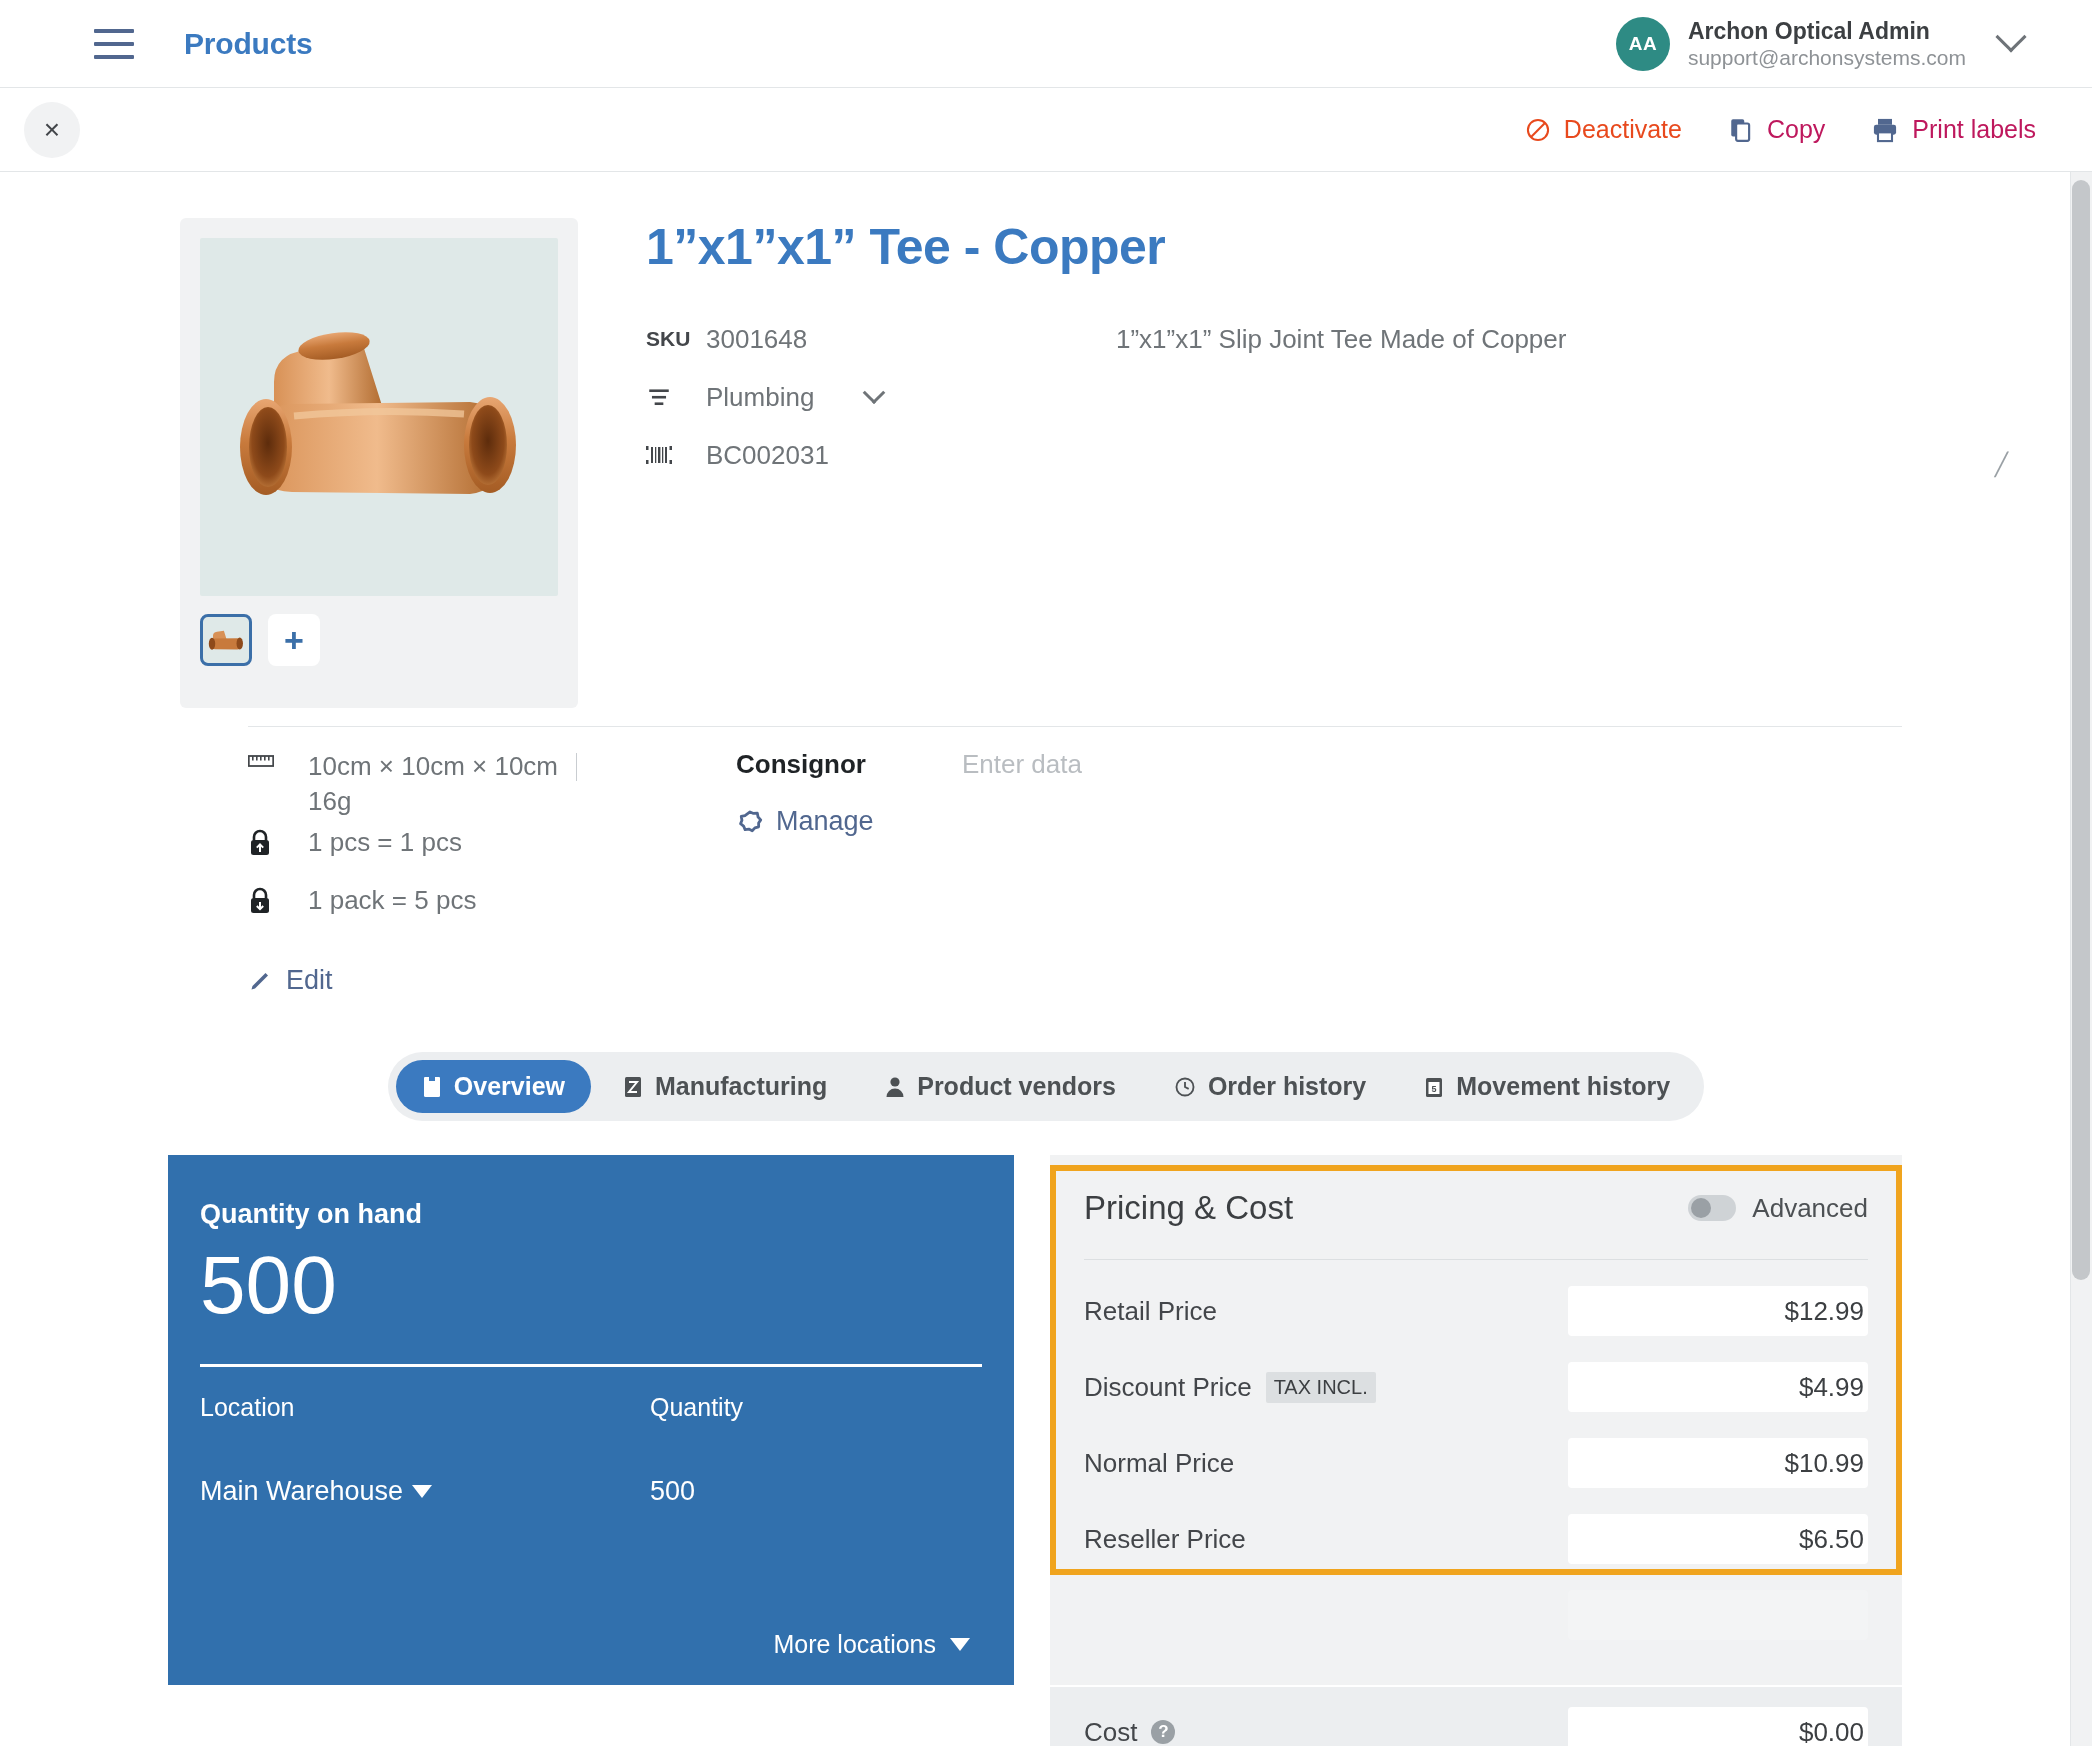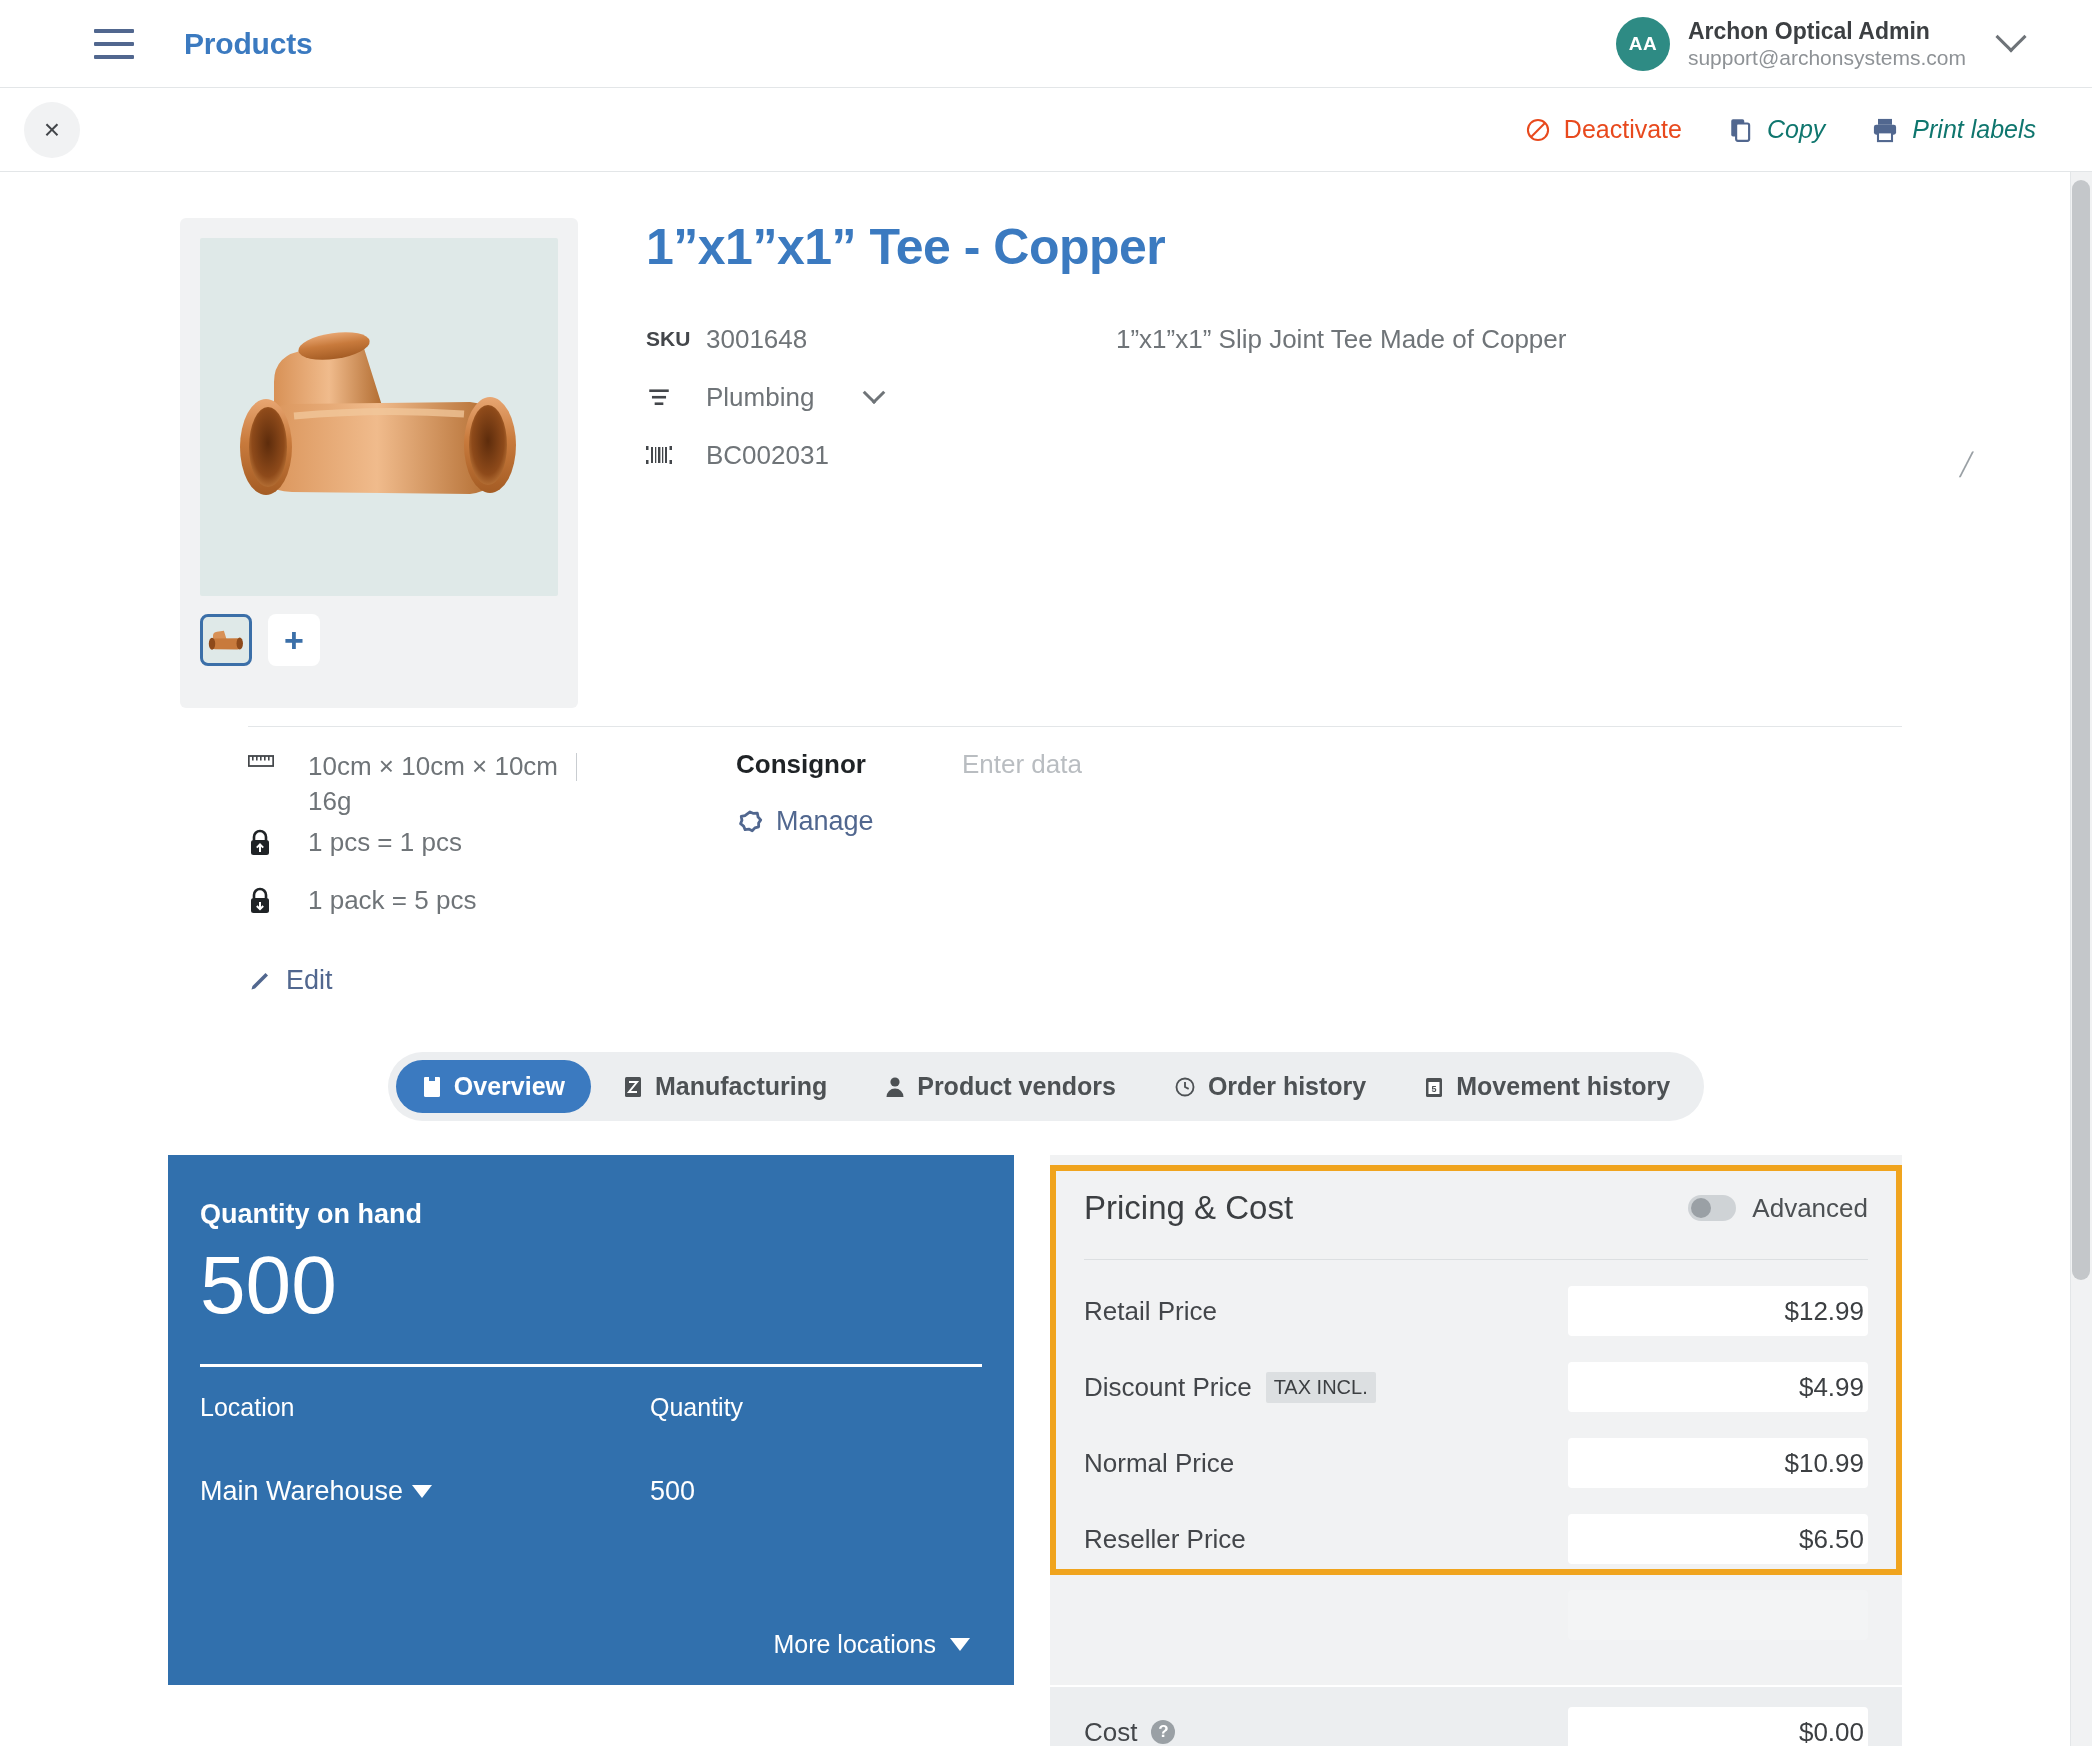--- a/index.html
+++ b/index.html
@@ -65,21 +65,21 @@
     display: flex; align-items: center; justify-content: center;
     font-size: 28px; color: #43464a; cursor: pointer;
     font-family: "Liberation Sans", sans-serif;
   }
   .actions { margin-left: auto; margin-right: 56px; display: flex; align-items: center; gap: 46px; }
   .action {
     display: flex; align-items: center; gap: 13px;
     font-size: 25px; cursor: pointer; white-space: nowrap;
   }
   .action.deactivate { color: #e8491d; }
-  .action.normal { color: #0f766e; font-style: italic; }
+  .action.normal { color: #be185d; }
   .ic { display:inline-flex; align-items:center; justify-content:center; }
 
   
   .body-wrap { position: relative; width: 2092px; height: 1574px; overflow: hidden; }
   .content { padding: 0 0 0 0; }
 
   
   .prod-row { display: flex; padding: 46px 0 0 180px; }
 
   .img-card {
@@ -102,21 +102,21 @@
   .thumb-add {
     width: 52px; height: 52px; border-radius: 8px;
     background: #fff; color: #3b6fa8;
     display:flex; align-items:center; justify-content:center;
     font-size: 34px; font-weight: bold; cursor: pointer; line-height:1;
   }
 
   
   .tee { position:absolute; left:50%; top:50%; transform: translate(-50%,-50%); }
 
-  .prod-info { flex: 1; padding-left: 68px; padding-right: 119px; }
+  .prod-info { flex: 1; padding-left: 68px; padding-right: 84px; }
   .prod-name {
     font-size: 50px; font-weight: bold; color: #3b7ac0;
     letter-spacing: -0.5px; margin-bottom: 34px;
   }
   .meta-grid { display: flex; }
   .meta-left { width: 470px; }
   .meta-line { display: flex; align-items: center; min-height: 58px; }
   .meta-key { font-size: 21px; font-weight: bold; color: #43464a; width: 60px; }
   .meta-val { font-size: 26px; color: #6f7478; }
   .meta-icon { width: 60px; font-size: 24px; color: #43464a; display:flex; align-items:center; }

